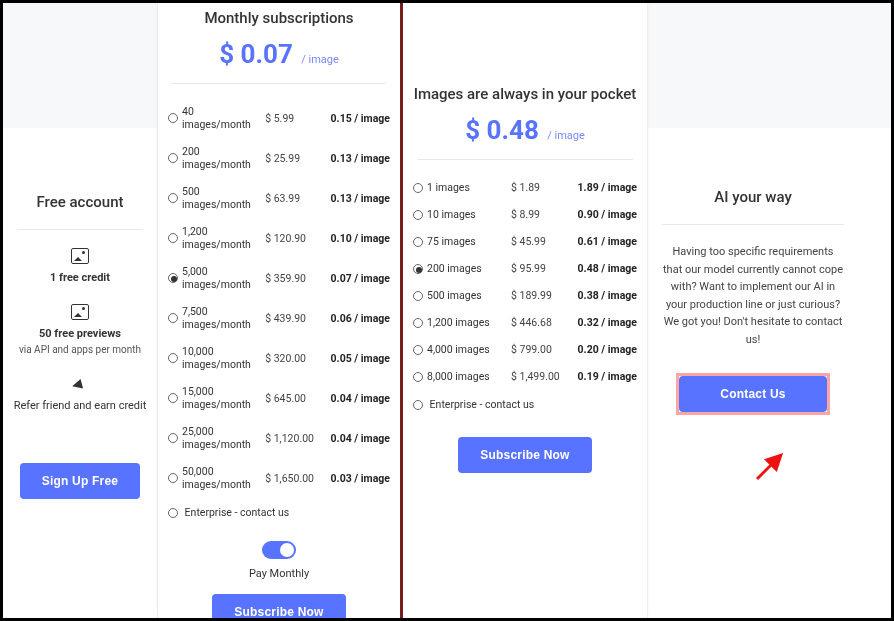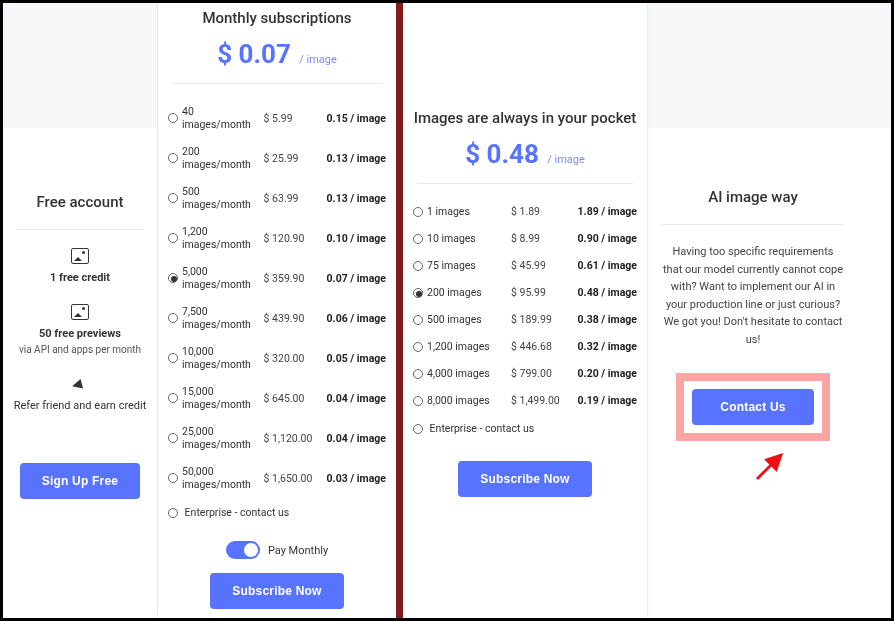--- a/index.html
+++ b/index.html
@@ -27,21 +27,21 @@
     position: absolute;
     top: 0; left: 0;
     width: 100%;
     height: 100%;
     display: flex;
   }
   .col {
     text-align: center;
   }
   .col.free { width: 155px; border-right: 1px solid #eee; background: transparent;}
-  .col.monthly { width: 245px; border-right: 7px solid #7f1d1d; background: #fff; box-shadow: 0 0 4px rgba(0,0,0,0.04);}
+  .col.monthly { width: 245px; border-right: 3px solid #7f1d1d; background: #fff; box-shadow: 0 0 4px rgba(0,0,0,0.04);}
   .col.pocket { width: 245px; border-right: 1px solid #eee; background: #fff; box-shadow: 0 0 4px rgba(0,0,0,0.04);}
   .col.ai { width: 210px; }
   .title {
     font-size: 15px;
     font-weight: 500;
     color: #333;
     margin-bottom: 12px;
   }
   .price-big {
     color: #5773ff;
@@ -110,46 +110,45 @@
   }
   .tier-row .label { flex: 1.2; color: #333; }
   .tier-row .mid { flex: 0.8; text-align: left; color: #444; }
   .tier-row .rate { flex: 1; text-align: right; font-weight: 700; color: #222; }
   .enterprise-row { text-align: left; padding: 8px 10px; font-size: 10.5px; }
   .enterprise-row .radio {
     width: 10px; height: 10px; border: 1px solid #666; border-radius: 50%; display: inline-block;
     margin-right: 4px; vertical-align: middle;
   }
   
-  .toggle-row { margin: 14px 0; font-size: 11px; display: flex; align-items:center; justify-content:center; gap:8px;}
+  .toggle-row { margin: 14px 0; font-size: 11px; display: flex; align-items:center; justify-content:center; gap:8px;flex-direction:column;}
   .toggle {
     width: 34px; height: 18px; background: #5773ff; border-radius: 10px; position: relative; display: inline-block;
   }
   .toggle::after {
     content: ""; position: absolute; width: 14px; height: 14px; background: #fff; border-radius: 50%;
     top: 2px; right: 2px;
   }
   .footnote { font-size: 12px; color: #333; margin-top: 24px; }
   
   .ai-inner { padding-top: 185px; }
   .ai-text { font-size: 11px; color: #444; line-height: 1.6; padding: 0 14px; }
   .contact-box {
     margin: 24px 28px 0;
-    border: 8px solid #fca5a5;
-    padding: 8px;
+    border: 3px solid #fca5a5;
   }
   .arrow {
     position: absolute;
     right: 100px;
     bottom: 130px;
   }
   .arrow svg { width: 40px; height: 40px; }
   
   .monthly-head { padding-top: 6px; }
-  .pocket-head { padding-top: 106px; }
+  .pocket-head { padding-top: 82px; }
   .monthly .tiers, .pocket .tiers { margin-top: 2px; }
   .monthly hr.thin { margin: 14px 14px; }
   .pocket hr.thin { margin: 14px 14px; }
 </style>
 </head>
 <body>
 
 <div class="outer">
   <div class="topband"></div>
 
@@ -321,21 +320,21 @@
       <div class="enterprise-row">
         <span class="radio"></span>
         <span>Enterprise - contact us</span>
       </div>
       <div style="height:18px"></div>
       <button class="btn">Subscribe Now</button>
     </div>
 
     <div class="col ai">
       <div class="ai-inner">
-        <div class="title">AI image way</div>
+        <div class="title">AI your way</div>
         <hr class="thin">
         <div class="ai-text">Having too specific requirements that our model currently cannot cope with? Want to implement our AI in your production line or just curious? We got you! Don't hesitate to contact us!</div>
         <div class="contact-box">
           <button class="btn" style="width:100%">Contact Us</button>
         </div>
       </div>
     </div>
 
   </div>
 

